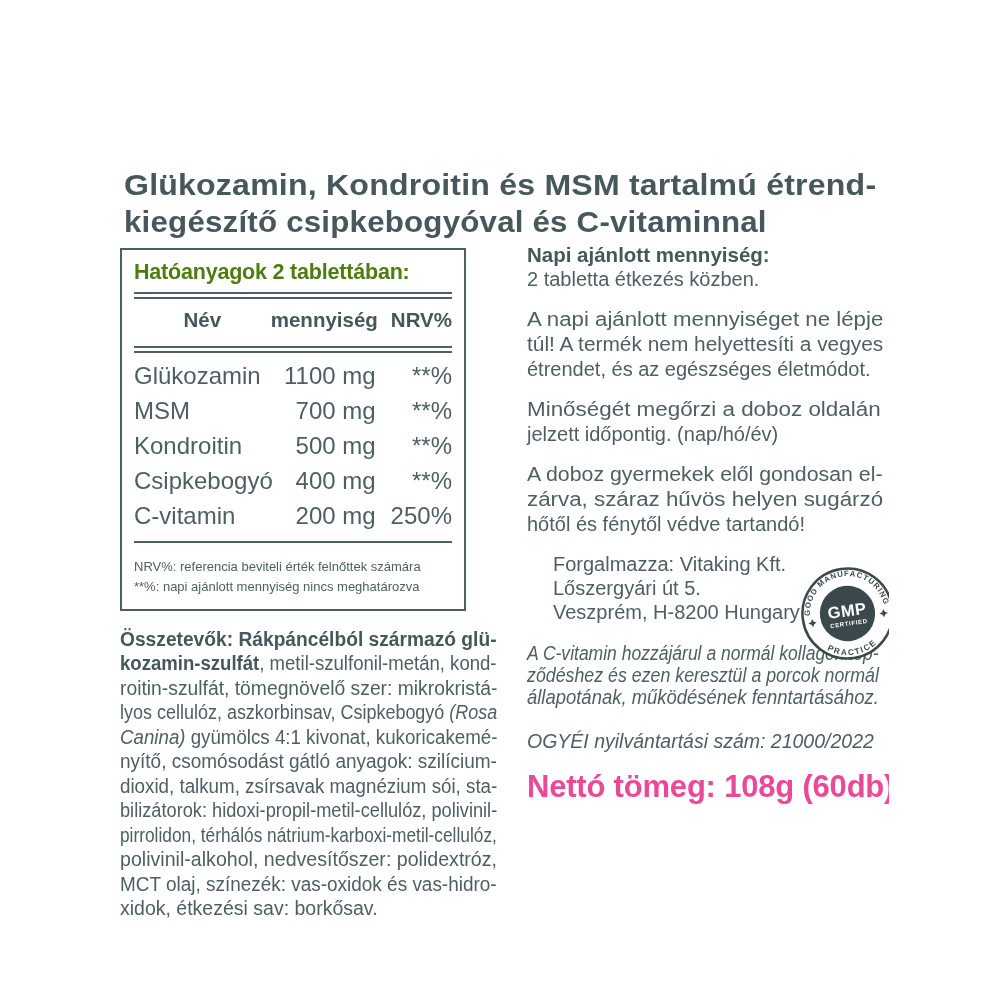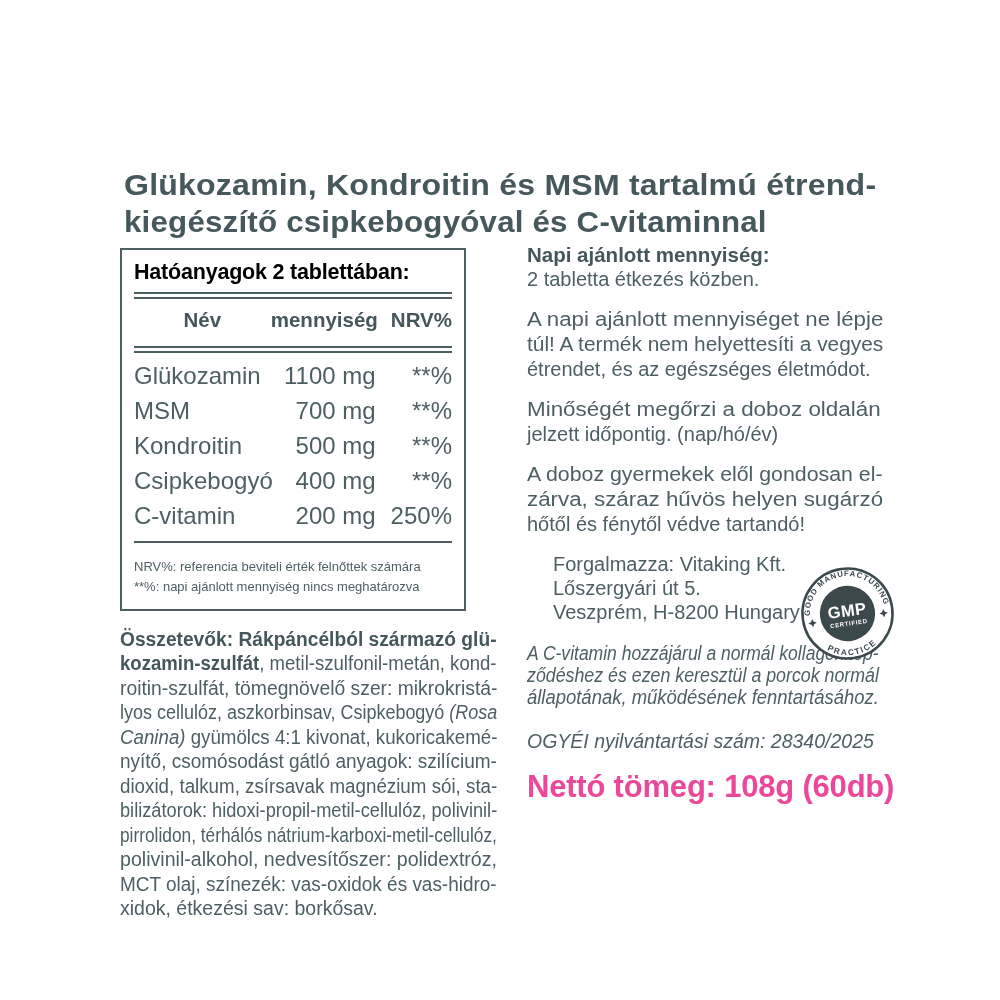--- a/index.html
+++ b/index.html
@@ -1,26 +1,26 @@
 <!DOCTYPE html>
 <html><head>
 <meta charset="utf-8">
 <style>
   html,body{margin:0;padding:0;background:#ffffff;}
   .page{position:relative;width:889px;height:1000px;background:#ffffff;overflow:hidden;
-        font-family:"Liberation Sans", sans-serif;color:#4d5f63;padding-left:18px;}
+        font-family:"Liberation Sans", sans-serif;color:#4d5f63;}
   
   .product-title{position:absolute;left:124px;top:166px;width:780px;
         font-size:30px;font-weight:bold;line-height:37px;letter-spacing:0.2px;color:#46585c;}
   .product-title .line{white-space:nowrap;}
   .measure{display:inline-block;white-space:nowrap;transform-origin:0 50%;}
   
   .left-col{position:absolute;left:120px;top:248px;width:390px;}
   .facts{width:346px;border:2px solid #4d5f63;box-sizing:border-box;padding:10px 12px 12px 12px;background:#fff;}
-  .facts-title{font-size:21.5px;font-weight:bold;letter-spacing:-0.2px;color:#000000;}
+  .facts-title{font-size:21.5px;font-weight:bold;letter-spacing:-0.2px;color:#4d7c0f;}
   .rule-double{margin-top:7px;height:3px;border-top:2px solid #4d5f63;border-bottom:2px solid #4d5f63;}
   .rule-single{margin-top:7px;border-top:2px solid #4d5f63;height:0;}
   table.grid{width:100%;border-collapse:collapse;table-layout:fixed;}
   table.grid col.c1{width:43%;} table.grid col.c2{width:33%;} table.grid col.c3{width:24%;}
   table.grid th{font-size:20.5px;font-weight:bold;padding:9px 0 7px 0;color:#45575b;}
   table.grid th.h1{text-align:center;} table.grid th.h2{text-align:center;} table.grid th.h3{text-align:right;}
   table.grid td{font-size:24px;padding:3.5px 0;}
   td.td-name{text-align:left;} td.td-amount{text-align:right;} td.td-nrv{text-align:right;}
   tr.first td{padding-top:9px;}
   .footnotes{margin-top:14px;font-size:13px;line-height:20px;color:#4d5f63;}
@@ -151,21 +151,21 @@
     <div class="distributor" id="distributor-block">
         <div class="nw">Forgalmazza: Vitaking Kft.</div>
         <div class="nw">Lőszergyári út 5.</div>
         <div class="nw">Veszprém, H-8200 Hungary</div>
       </div>
     <div class="claim" id="health-claim">
         <div class="nw"><span class="measure" style="transform: scaleX(0.897959);">A C-vitamin hozzájárul a normál kollagénkép-</span></div>
         <div class="nw"><span class="measure" style="transform: scaleX(0.911917);">ződéshez és ezen keresztül a porcok normál</span></div>
         <div class="nw"><span class="measure" style="transform: scaleX(0.946237);">állapotának, működésének fenntartásához.</span></div>
       </div>
-    <div class="registration">OGYÉI nyilvántartási szám: 28340/2025</div>
+    <div class="registration">OGYÉI nyilvántartási szám: 21000/2022</div>
     <div class="net-weight">Nettó tömeg: 108g (60db)</div>
   </div>
 
   <div class="badge">
     <svg viewBox="0 0 100 100">
       <circle cx="50" cy="50" r="46.4" fill="#ffffff" stroke="#3b484c" stroke-width="2.6"></circle>
       <circle cx="50" cy="50" r="28.5" fill="#3b484c"></circle>
       <path id="arcTop" d="M 12,58 A 38.8,38.8 0 1 1 88,58" fill="none"></path>
       <path id="arcBot" d="M 8,57 A 42.5,42.5 0 0 0 92,57" fill="none"></path>
       <text class="arc-text">

